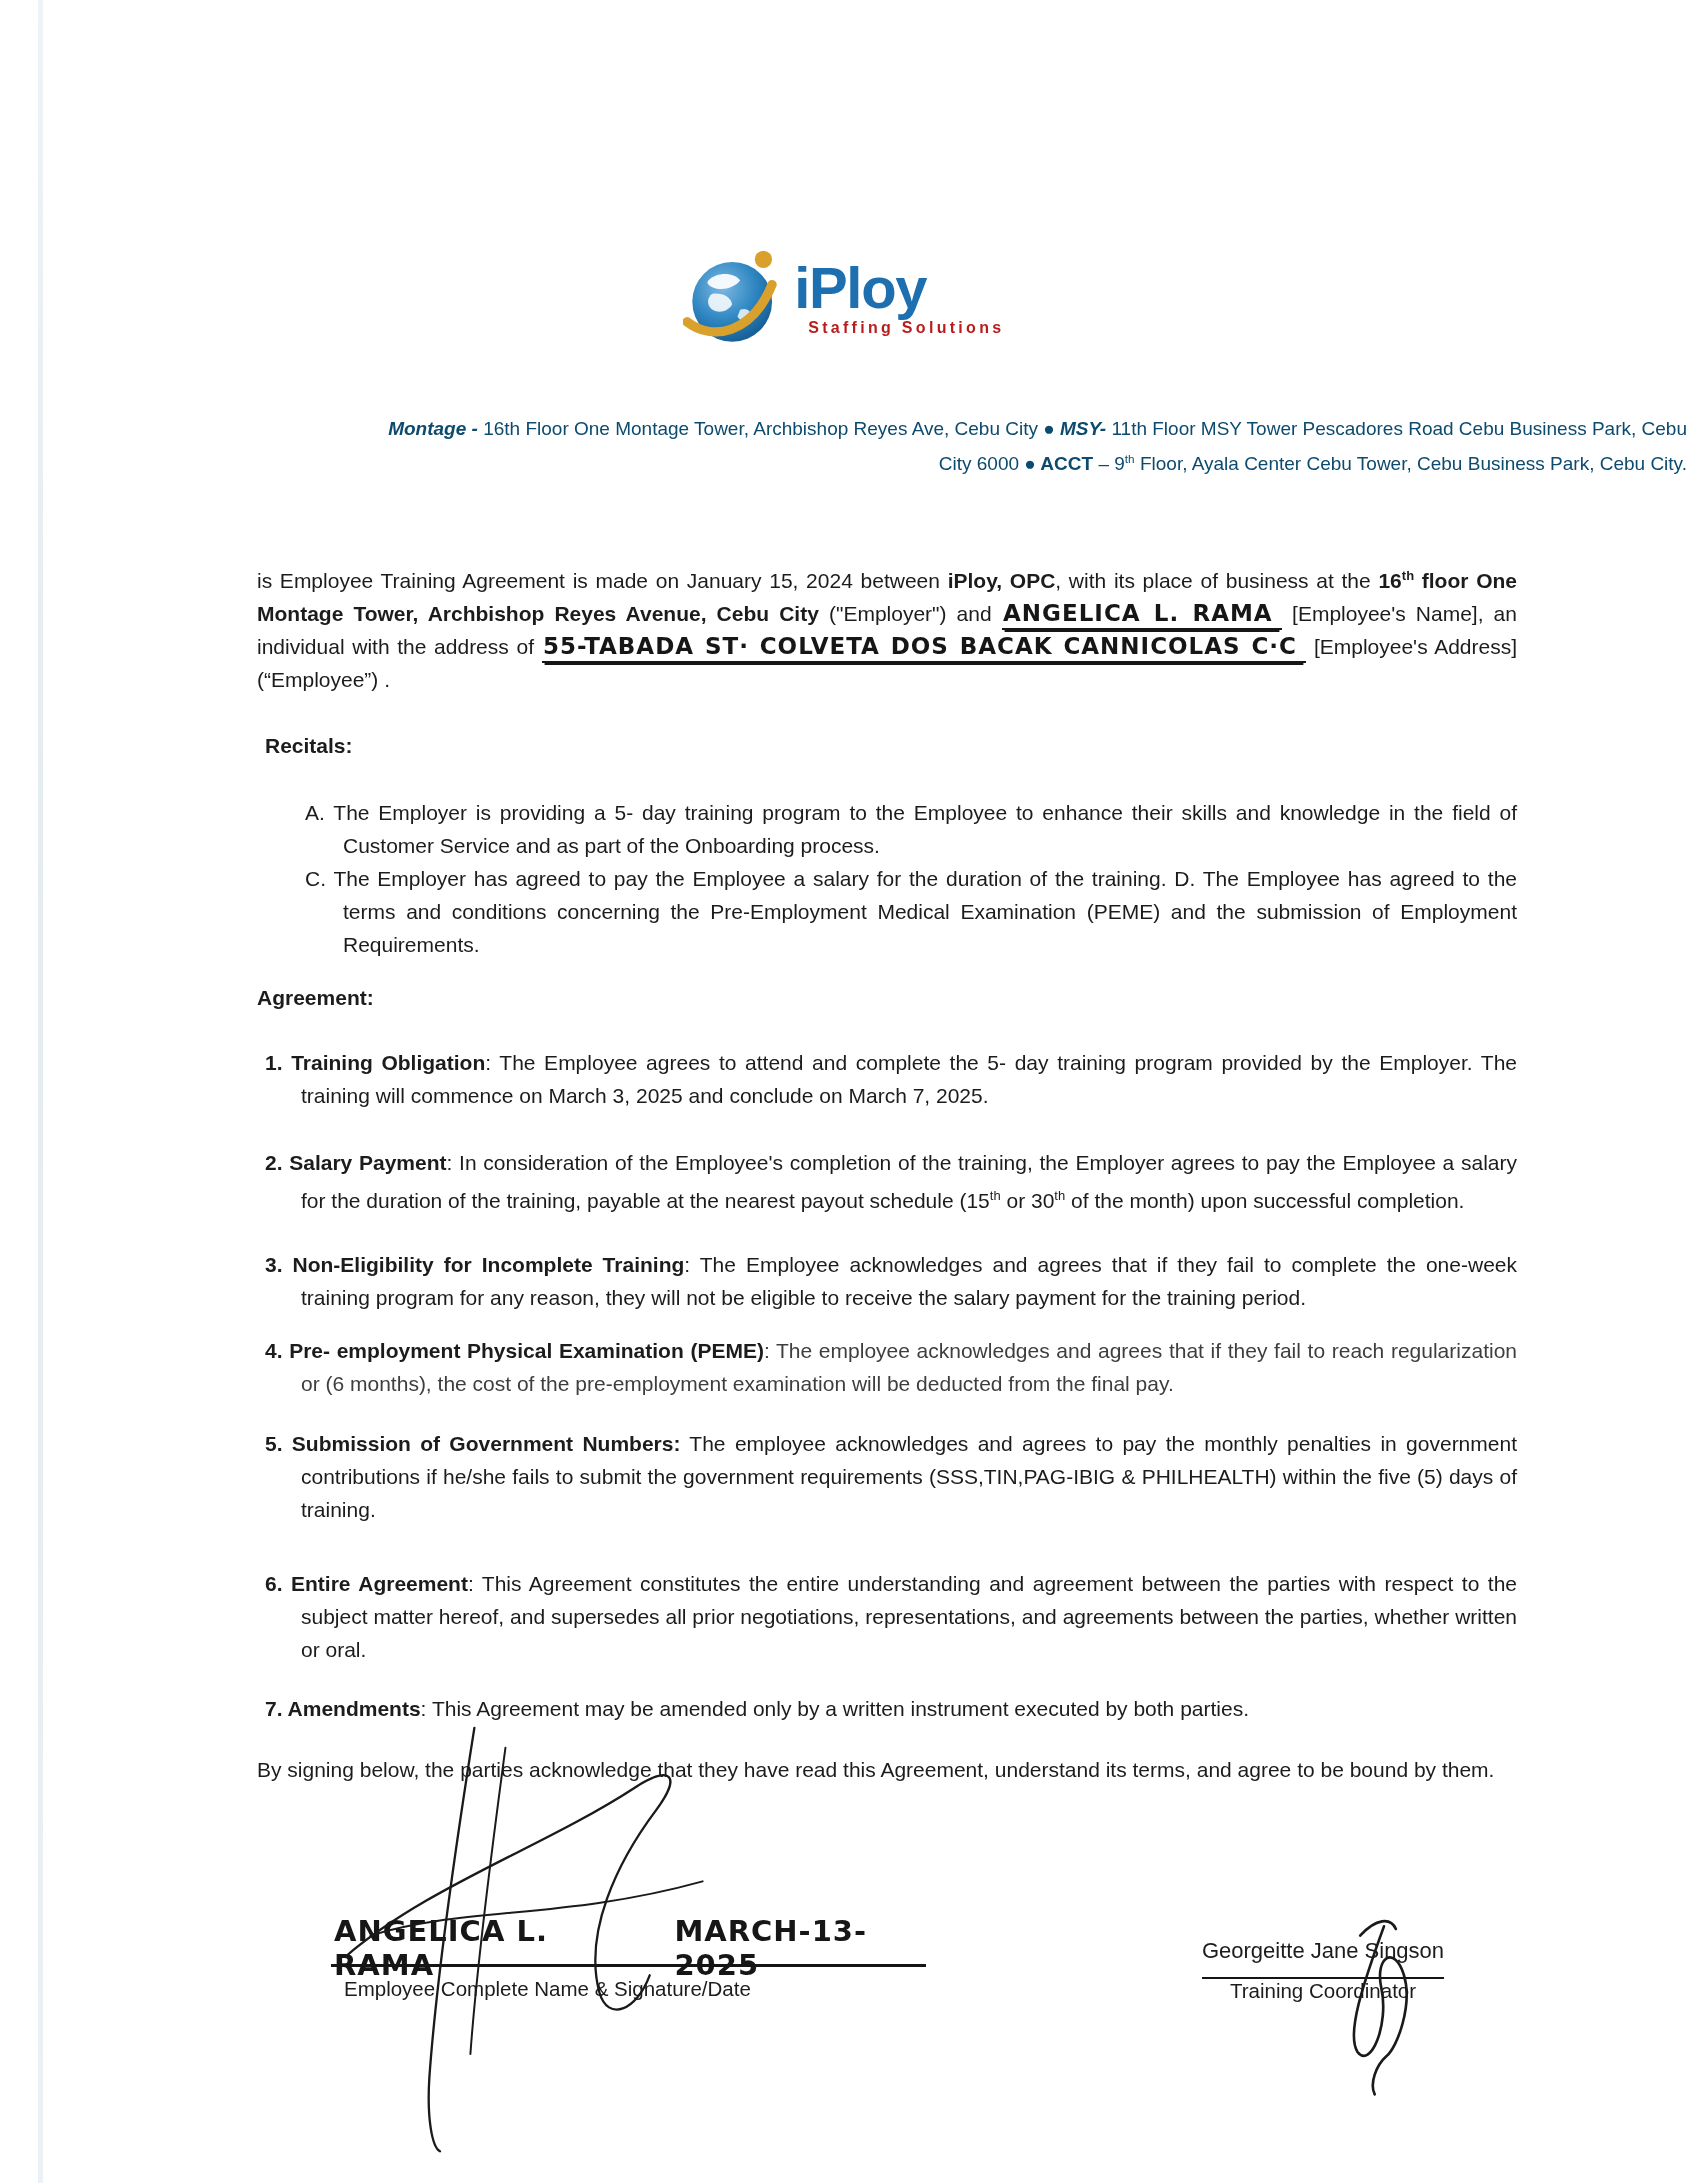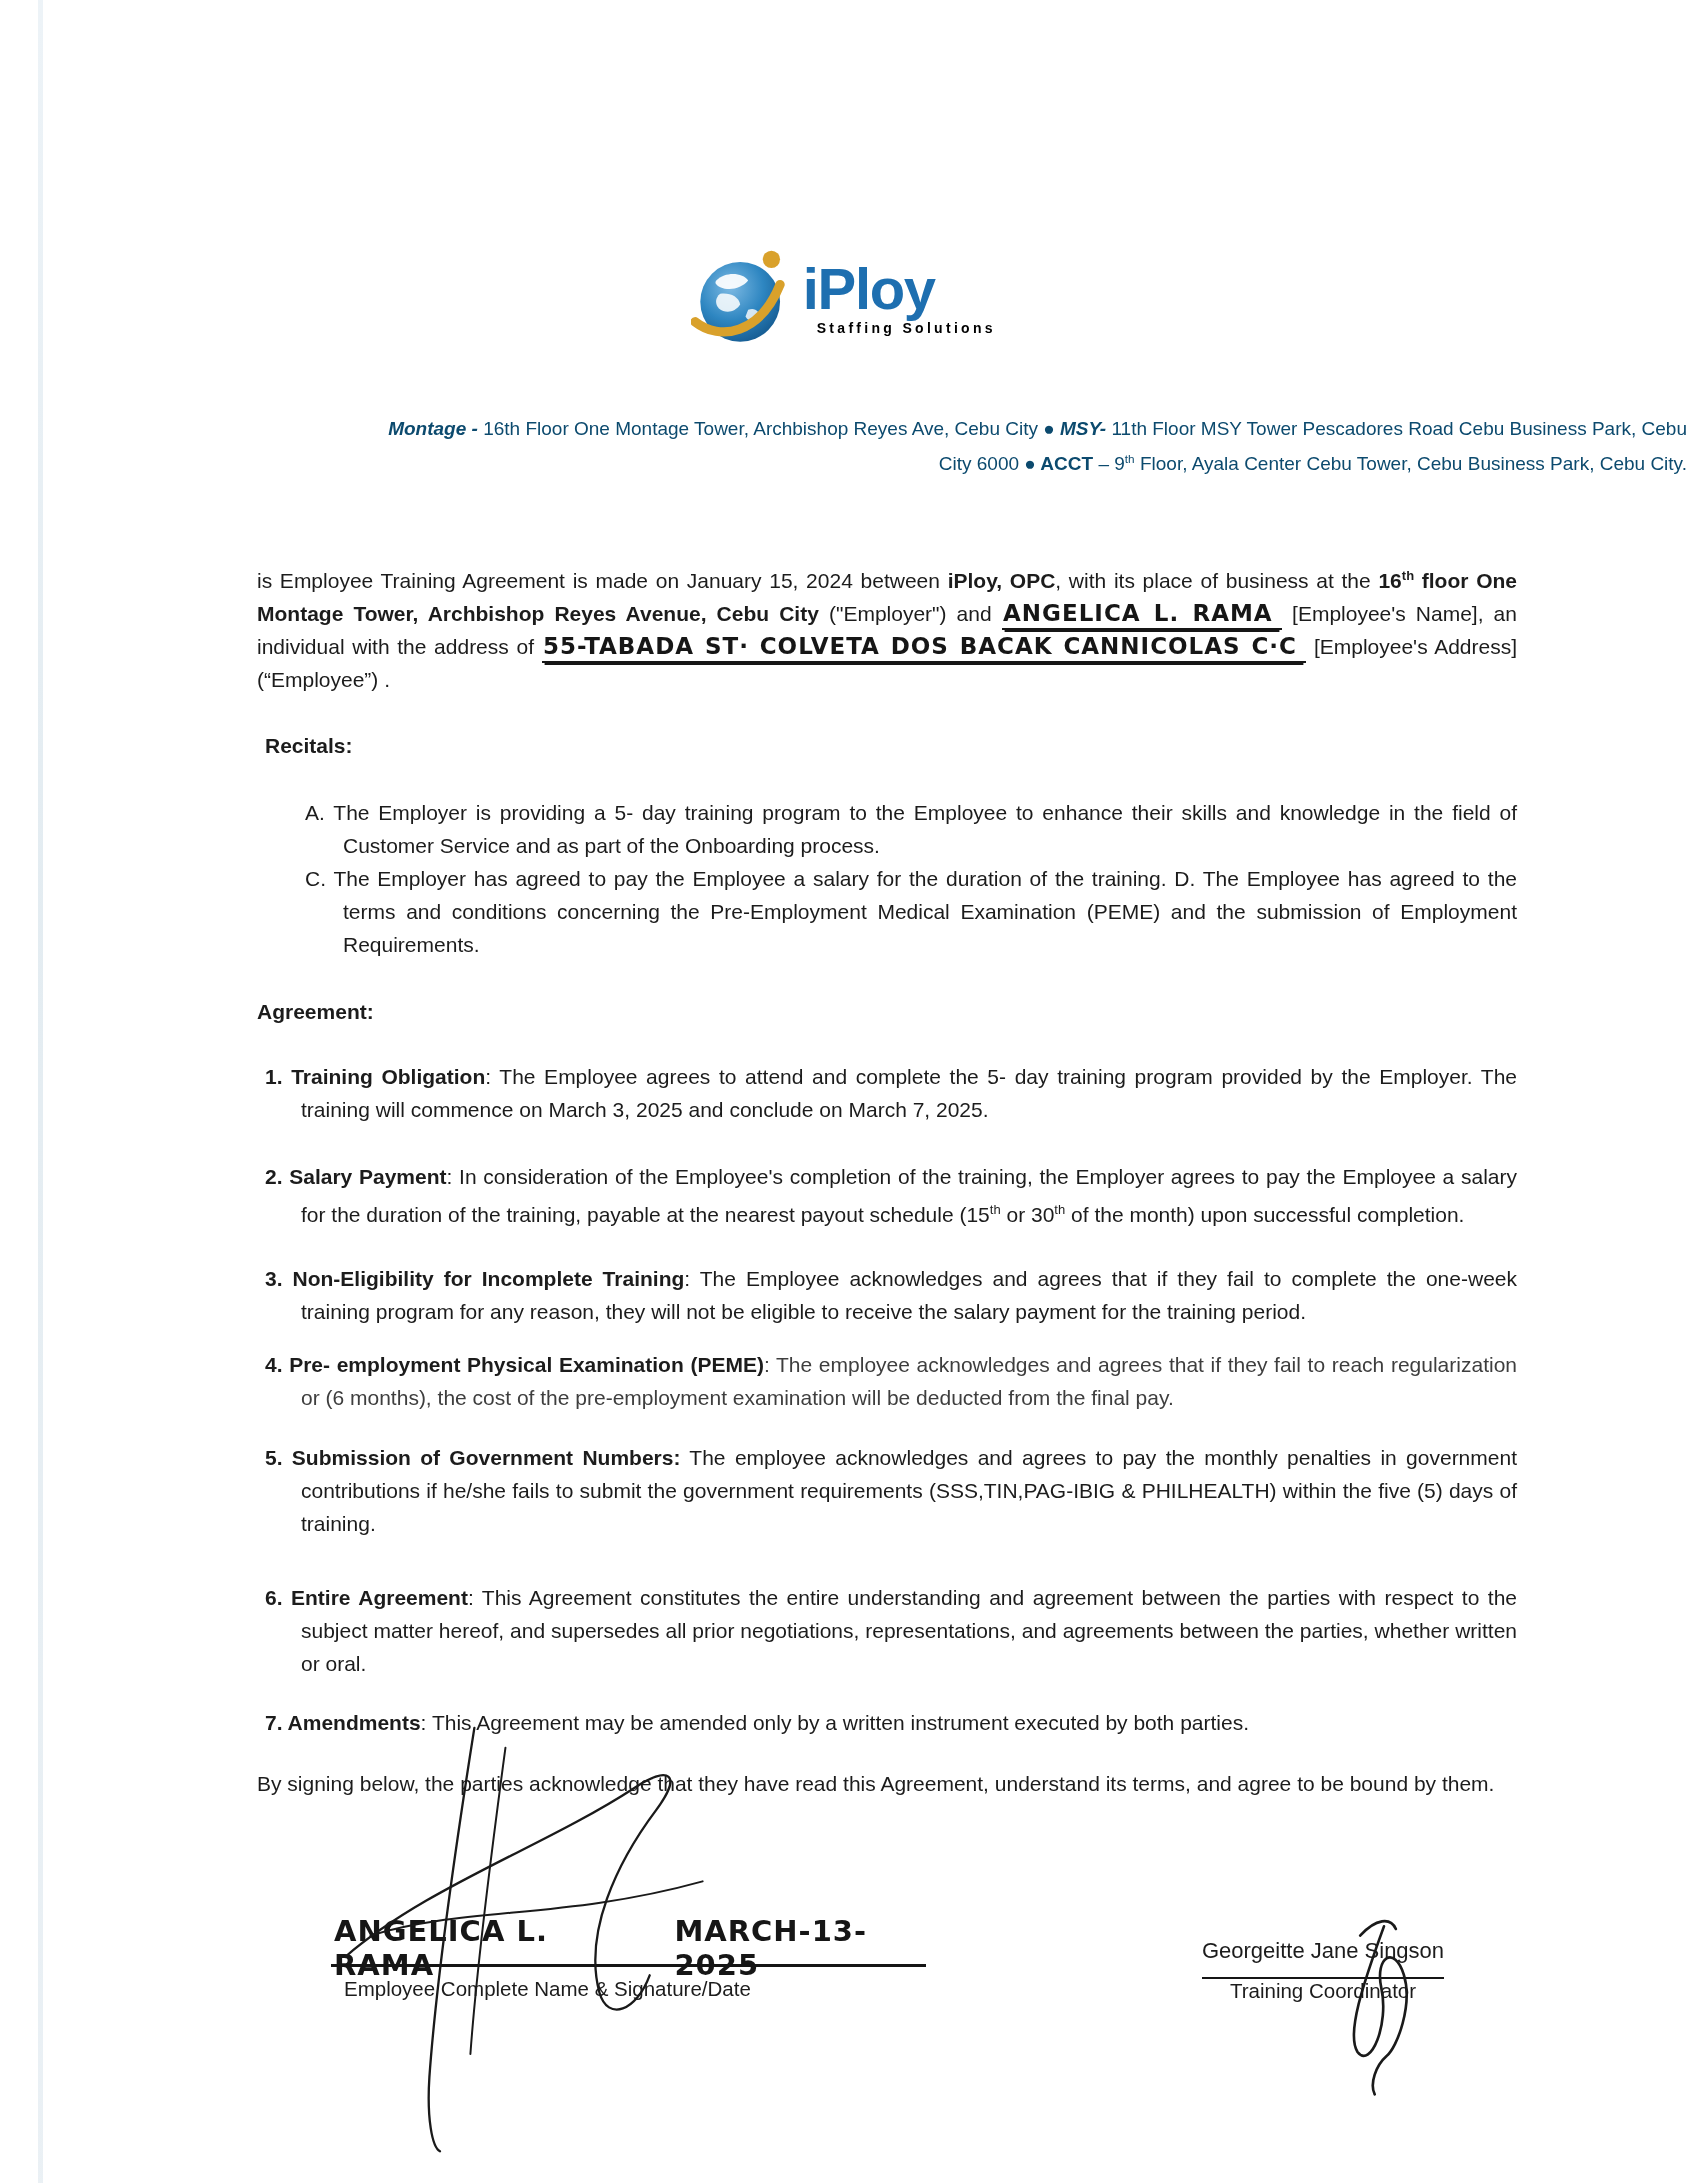--- a/index.html
+++ b/index.html
@@ -4,37 +4,37 @@
 <style>
   html,body{margin:0;padding:0;background:#ffffff;}
   .page{position:relative;width:1687px;height:2183px;background:#ffffff;overflow:hidden;
         font-family:"Liberation Sans", sans-serif;color:#1c1c1c;}
   .scan-edge{position:absolute;left:38px;top:0;width:4.6px;height:2183px;
              background:linear-gradient(180deg,#eaf1f6 0%,#dfe9ef 40%,#e7eef3 100%);opacity:.85;}
   
   .logo-wrap{position:absolute;top:246px;left:0;right:0;display:flex;justify-content:center;align-items:center;gap:4px;}
   .logo-text-col{display:flex;flex-direction:column;align-items:flex-start;margin-left:2.6px;}
   .logo-brand{font-size:58px;font-weight:bold;color:#1e6fb0;letter-spacing:-1.3px;line-height:0.9;}
-  .logo-tagline{font-size:14px;font-weight:bold;color:#000000;letter-spacing:3.3px;margin-top:4px;margin-left:14px;}
+  .logo-tagline{font-size:16px;font-weight:bold;color:#b91c1c;letter-spacing:3.3px;margin-top:4px;margin-left:14px;}
   
   .address{position:absolute;top:414px;left:0;width:1687px;text-align:right;
            font-size:19px;line-height:30px;color:#0c4a6e;}
   .bi{font-weight:bold;font-style:italic;}
   .b{font-weight:bold;}
   sup{font-size:0.62em;}
   
   .content{position:absolute;top:559px;left:257px;width:1260px;font-size:21px;line-height:33px;}
   .intro{text-align:justify;}
   .hand{font-family:"DejaVu Sans", sans-serif;font-weight:700;font-size:23px;letter-spacing:1px;color:#161616;}
   .hand-u{border-bottom:2px solid #161616;box-shadow:0 4.6px 0 -2.6px #161616;padding:0 9.3px 2px 1.3px;}
   .section-head{font-weight:bold;}
   .recitals-head{margin-top:33px;margin-left:8px;}
   .recitals-list{margin-top:34px;}
   .recital-item{padding-left:86px;text-indent:-38px;text-align:justify;}
-  .agreement-head{margin-top:34px;}
+  .agreement-head{margin-top:20px;}
   .agr-item{margin-left:8px;padding-left:36px;text-indent:-36px;text-align:justify;}
   .agr-item .muted{color:#3e3e3e;}
   .mt-i1{margin-top:32px;} .mt-i2{margin-top:34px;} .mt-i3{margin-top:31px;}
   .mt-i4{margin-top:20px;} .mt-i5{margin-top:26.5px;} .mt-i6{margin-top:41px;} .mt-i7{margin-top:26.5px;}
   .closing{margin-top:28px;text-align:left;}
   
   .sig-emp-hand{position:absolute;left:334px;top:1914px;width:595px;display:flex;gap:42px;}
   .sig-emp-hand .hand{font-size:29px;}
   .sig-emp-line{position:absolute;left:331px;top:1964px;width:595px;height:2.6px;background:#151515;}
   .sig-emp-label{position:absolute;left:344px;top:1977px;font-size:20.5px;color:#1c1c1c;}

